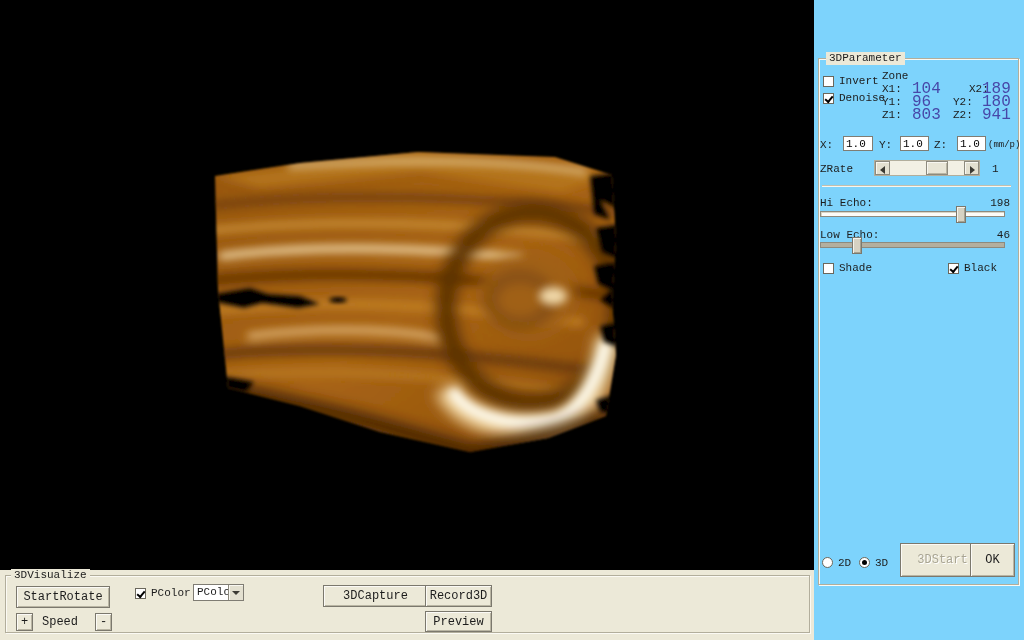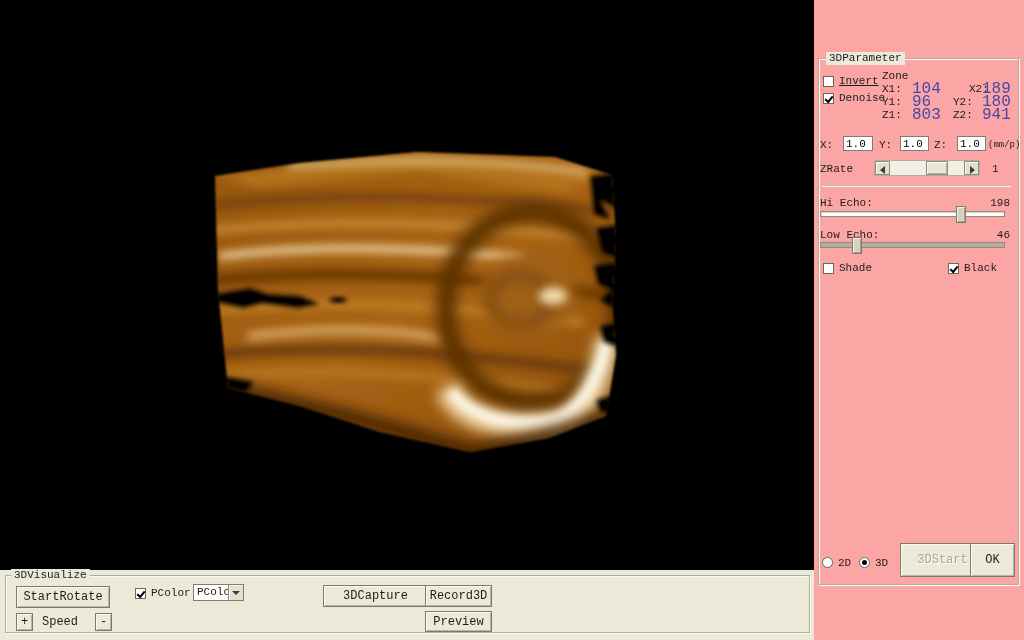--- a/index.html
+++ b/index.html
@@ -4,21 +4,21 @@
 <style>
   * { margin:0; padding:0; box-sizing:border-box; }
   html,body { width:1024px; height:640px; }
   body { font-family:"Liberation Mono","DejaVu Sans Mono",monospace; background:#ece9d8; color:#1c1c1c; }
   #app { position:relative; width:1024px; height:640px; overflow:hidden; background:#ece9d8; }
 
   
   #viewport { position:absolute; left:0; top:0; width:814px; height:570px; background:#000; }
 
   
-  #right-panel  { position:absolute; left:814px; top:0; width:210px; height:640px; background:#fca5a5; }
+  #right-panel  { position:absolute; left:814px; top:0; width:210px; height:640px; background:#7dd3fc; }
   #bottom-panel { position:absolute; left:0; top:570px; width:814px; height:70px; background:#ece9d8; }
 
   .groupbox { position:absolute; border:1px solid #b2ae9c;
               box-shadow:1px 1px 0 #fbfaf4, inset 1px 1px 0 #fbfaf4; }
   .groupbox-label { position:absolute; top:-7px; left:6px; background:#ece9d8; padding:0 3px;
                     font-size:11px; line-height:13px; white-space:nowrap; }
 
   .lbl { position:absolute; font-size:11px; line-height:13px; white-space:nowrap; }
   .val { position:absolute; font-size:16px; line-height:13px; color:#4747a8; white-space:nowrap; }
 
@@ -143,21 +143,21 @@
       </g>
       </g>
     </svg>
   </div>
 
   <div id="right-panel">
     <div class="groupbox" style="left:4px; top:58px; width:201px; height:527px;"></div>
     <span class="groupbox-label lbl" style="left:12px; top:52px;">3DParameter</span>
 
     <span class="checkbox" style="left:9px; top:76px;"></span>
-    <span class="lbl" style="left:25px; top:75px;text-decoration:underline;">Invert</span>
+    <span class="lbl" style="left:25px; top:75px;">Invert</span>
     <span class="checkbox checked" style="left:9px; top:93px;"></span>
     <span class="lbl" style="left:25px; top:92px;">Denoise</span>
 
     <span class="lbl" style="left:68px; top:70px;">Zone</span>
     <span class="lbl" style="left:68px; top:83px;">X1:</span>
     <span class="val" style="left:98px; top:83px;">104</span>
     <span class="lbl" style="left:139px; top:83px;margin-left:16px;">X2:</span>
     <span class="val" style="left:168px; top:83px;">189</span>
     <span class="lbl" style="left:68px; top:96px;">Y1:</span>
     <span class="val" style="left:98px; top:96px;">96</span>

